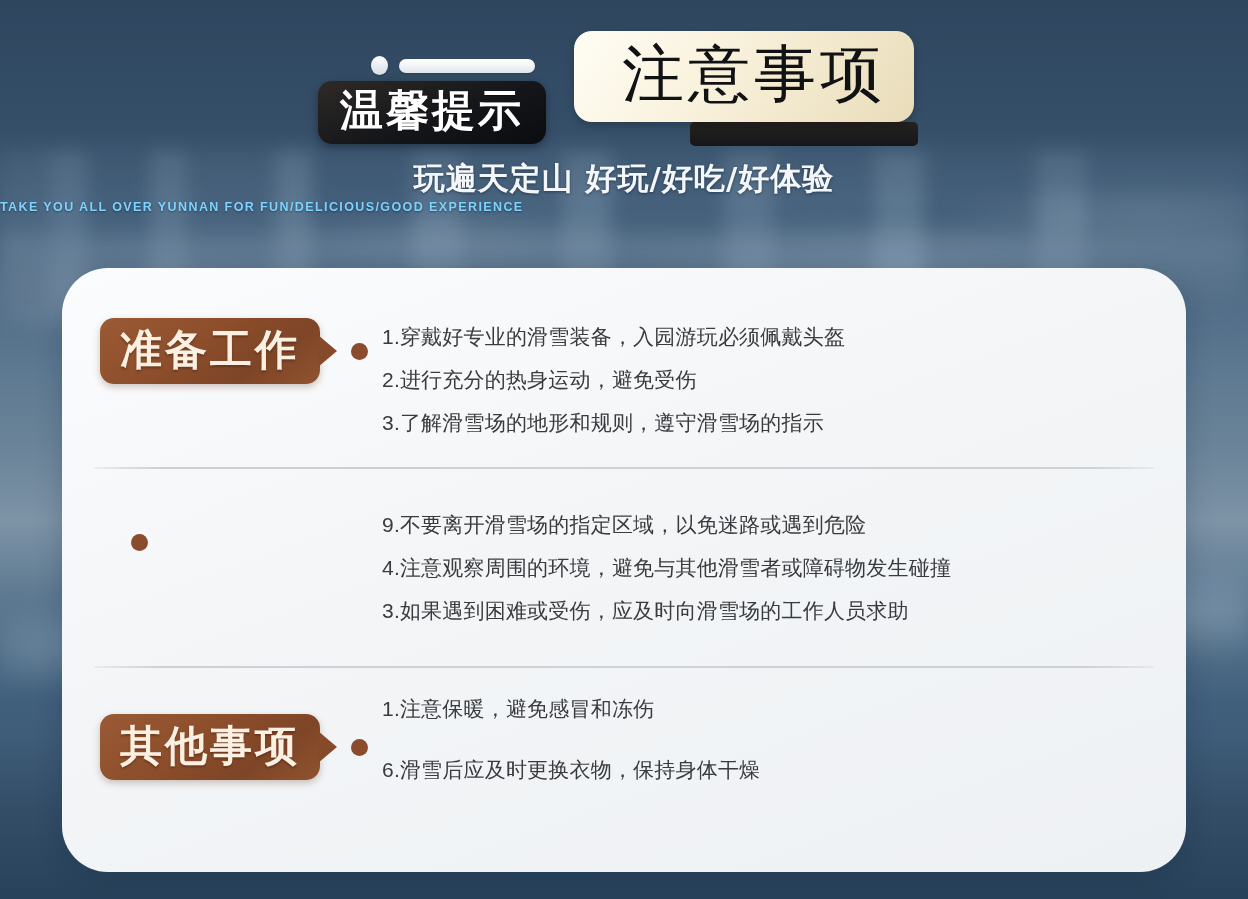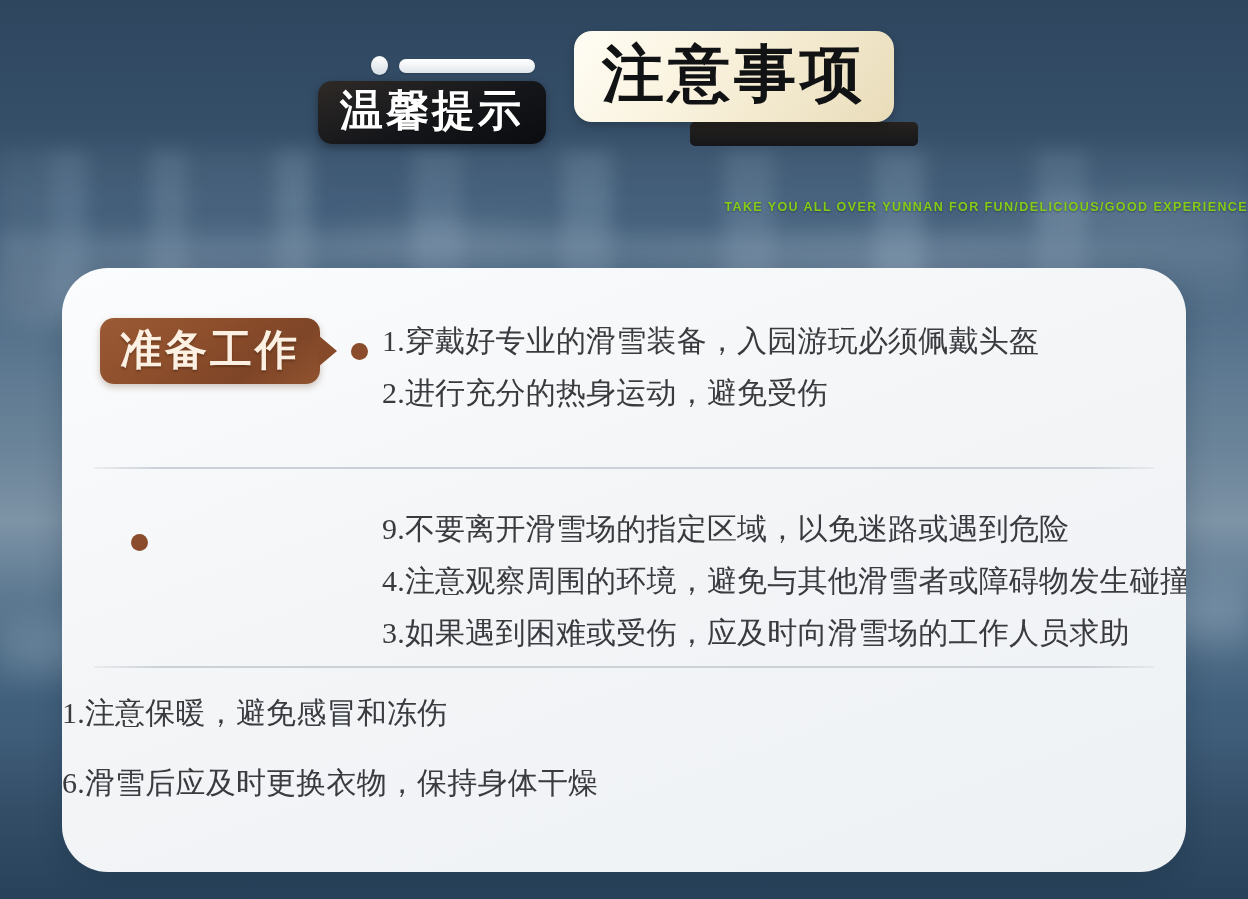--- a/index.html
+++ b/index.html
@@ -152,48 +152,49 @@
     left: 574px;
     top: 31px;
     padding: 10px 28px 14px 28px;
     border-radius: 18px;
     background: linear-gradient(125deg,#fffdf5 0%,#f9f2dd 40%,#efe4c6 78%,#e8dcba 100%);
     box-shadow: 0 4px 10px rgba(0,0,0,.22);
     z-index: 2;
   }
   .title-box-text {
     font-size: 62px;
-    font-weight: 700;
+    font-weight: 400;
     color: #111214;
     letter-spacing: 4px;
     line-height: 1.08;
     white-space: nowrap;
     font-family: "DejaVu Sans", "Liberation Sans", sans-serif;
+    margin-left: 20px;
   }
 
   .subtitle {
     position: absolute;
     left: 0; right: 0;
     top: 158px;
     text-align: center;
     font-size: 31px;
     font-weight: 700;
     color: #f4f7fa;
     letter-spacing: 1px;
     text-shadow: 0 1px 3px rgba(10,25,40,.5);
     font-family: "DejaVu Sans", "Liberation Sans", sans-serif;
   }
   .subtitle-en {
     position: absolute;
     left: 0; right: 0;
     top: 200px;
-    text-align: right;
+    text-align: left;
     font-size: 12.5px;
     font-weight: 700;
-    color: #84cc16;
+    color: #7dd3fc;
     letter-spacing: 1.4px;
     text-shadow: 0 1px 2px rgba(10,25,40,.45);
   }
 
   
   .card {
     position: absolute;
     left: 62px;
     top: 268px;
     width: 1124px;
@@ -275,26 +276,26 @@
     flex: 0 0 17px;
   }
 
   .lines {
     flex: 1 1 auto;
     padding-top: 36px;
     padding-right: 20px;
   }
   .lines-s3 { padding-top: 30px; }
   .line {
-    font-size: 30px;
+    font-size: 21px;
     color: #393b3e;
     line-height: 1.0;
     margin-bottom: 22px;
     white-space: nowrap;
-    font-family: Liberation Serif, serif;
+    font-family: Liberation Sans, sans-serif;
     letter-spacing: .2px;
   }
   .line:last-child { margin-bottom: 0; }
   .lines-s3 .line { margin-bottom: 40px; }
 </style>
 </head>
 <body>
 
 <div class="stage">
 
@@ -315,53 +316,61 @@
     <div class="title-shadowbar"></div>
 
     <div class="tip-badge">
       <div class="tip-badge-text">温馨提示</div>
     </div>
 
     <div class="title-box">
       <div class="title-box-text">注意事项</div>
     </div>
 
+    <div class="subtitle">玩遍天定山 好玩/好吃/好体验</div>
     <div class="subtitle-en">TAKE YOU ALL OVER YUNNAN FOR FUN/DELICIOUS/GOOD EXPERIENCE</div>
   </div>
 
   <div class="card">
 
     <div class="divider divider-1"></div>
     <div class="divider divider-2"></div>
 
     <div class="section section-1">
       <div class="label-wrap label-s1">
         <div class="badge">
           <div class="badge-text">准备工作</div>
         </div>
         <div class="badge-dot"></div>
       </div>
       <div class="lines">
         <div class="line">1.穿戴好专业的滑雪装备，入园游玩必须佩戴头盔</div>
         <div class="line">2.进行充分的热身运动，避免受伤</div>
+        <div class="line">3.了解滑雪场的地形和规则，遵守滑雪场的指示</div>
       </div>
     </div>
 
     <div class="section section-2">
       <div class="label-wrap label-s2">
         <div class="badge-dot"></div>
       </div>
       <div class="lines">
         <div class="line">9.不要离开滑雪场的指定区域，以免迷路或遇到危险</div>
         <div class="line">4.注意观察周围的环境，避免与其他滑雪者或障碍物发生碰撞</div>
         <div class="line">3.如果遇到困难或受伤，应及时向滑雪场的工作人员求助</div>
       </div>
     </div>
 
     <div class="section section-3">
+      <div class="label-wrap label-s3">
+        <div class="badge">
+          <div class="badge-text">其他事项</div>
+        </div>
+        <div class="badge-dot"></div>
+      </div>
       <div class="lines lines-s3">
         <div class="line">1.注意保暖，避免感冒和冻伤</div>
         <div class="line">6.滑雪后应及时更换衣物，保持身体干燥</div>
       </div>
     </div>
 
   </div>
 </div>
 
 </body></html>

